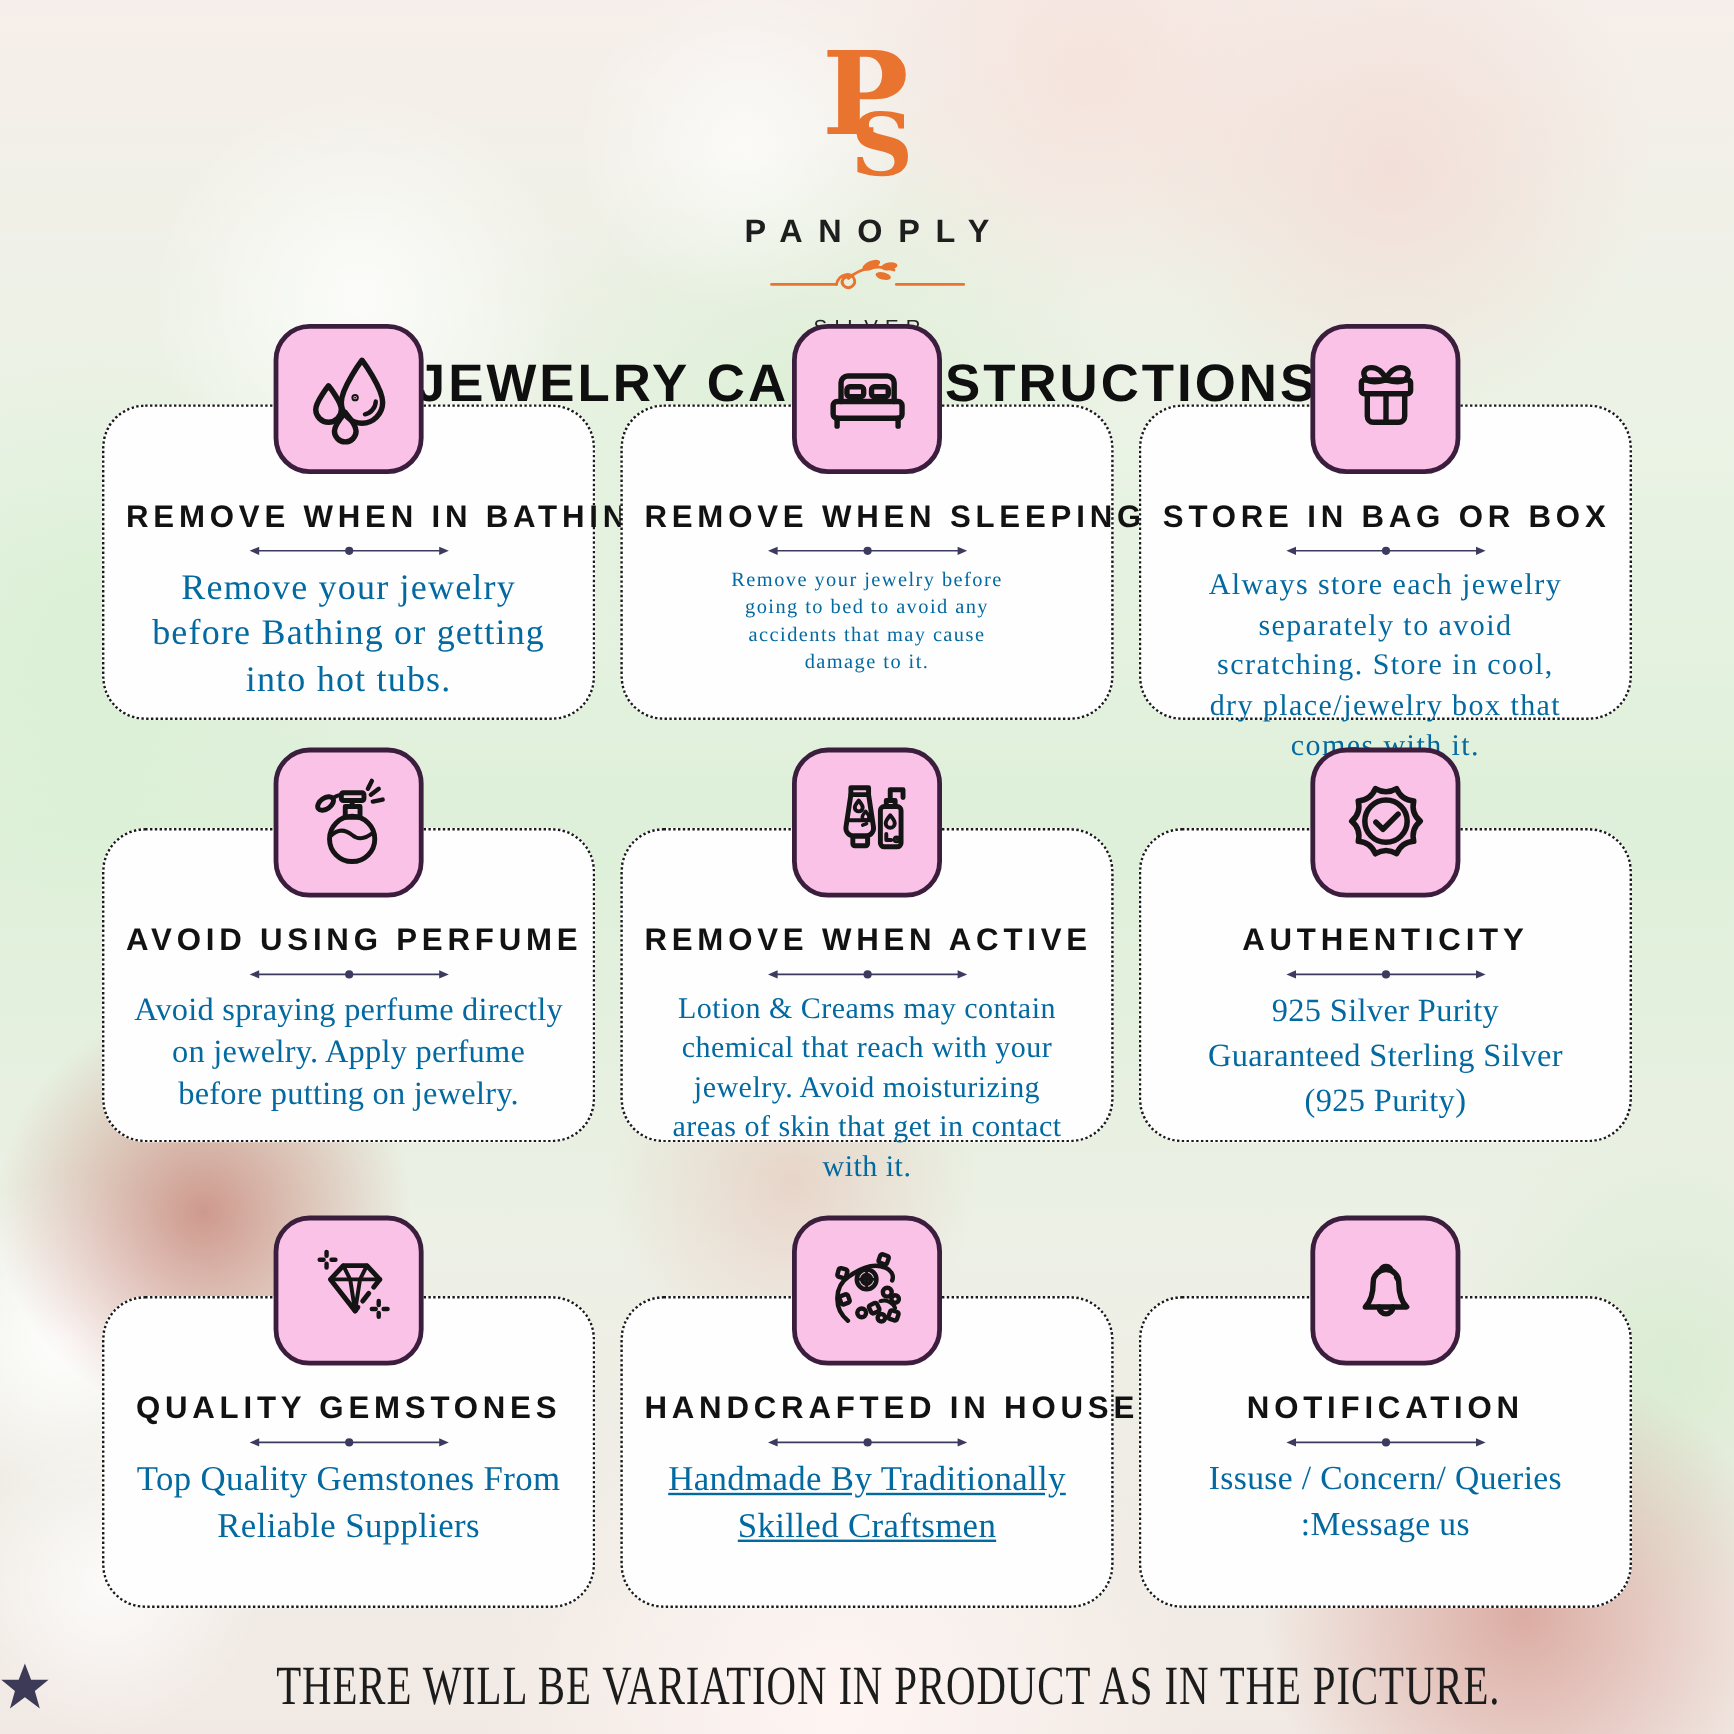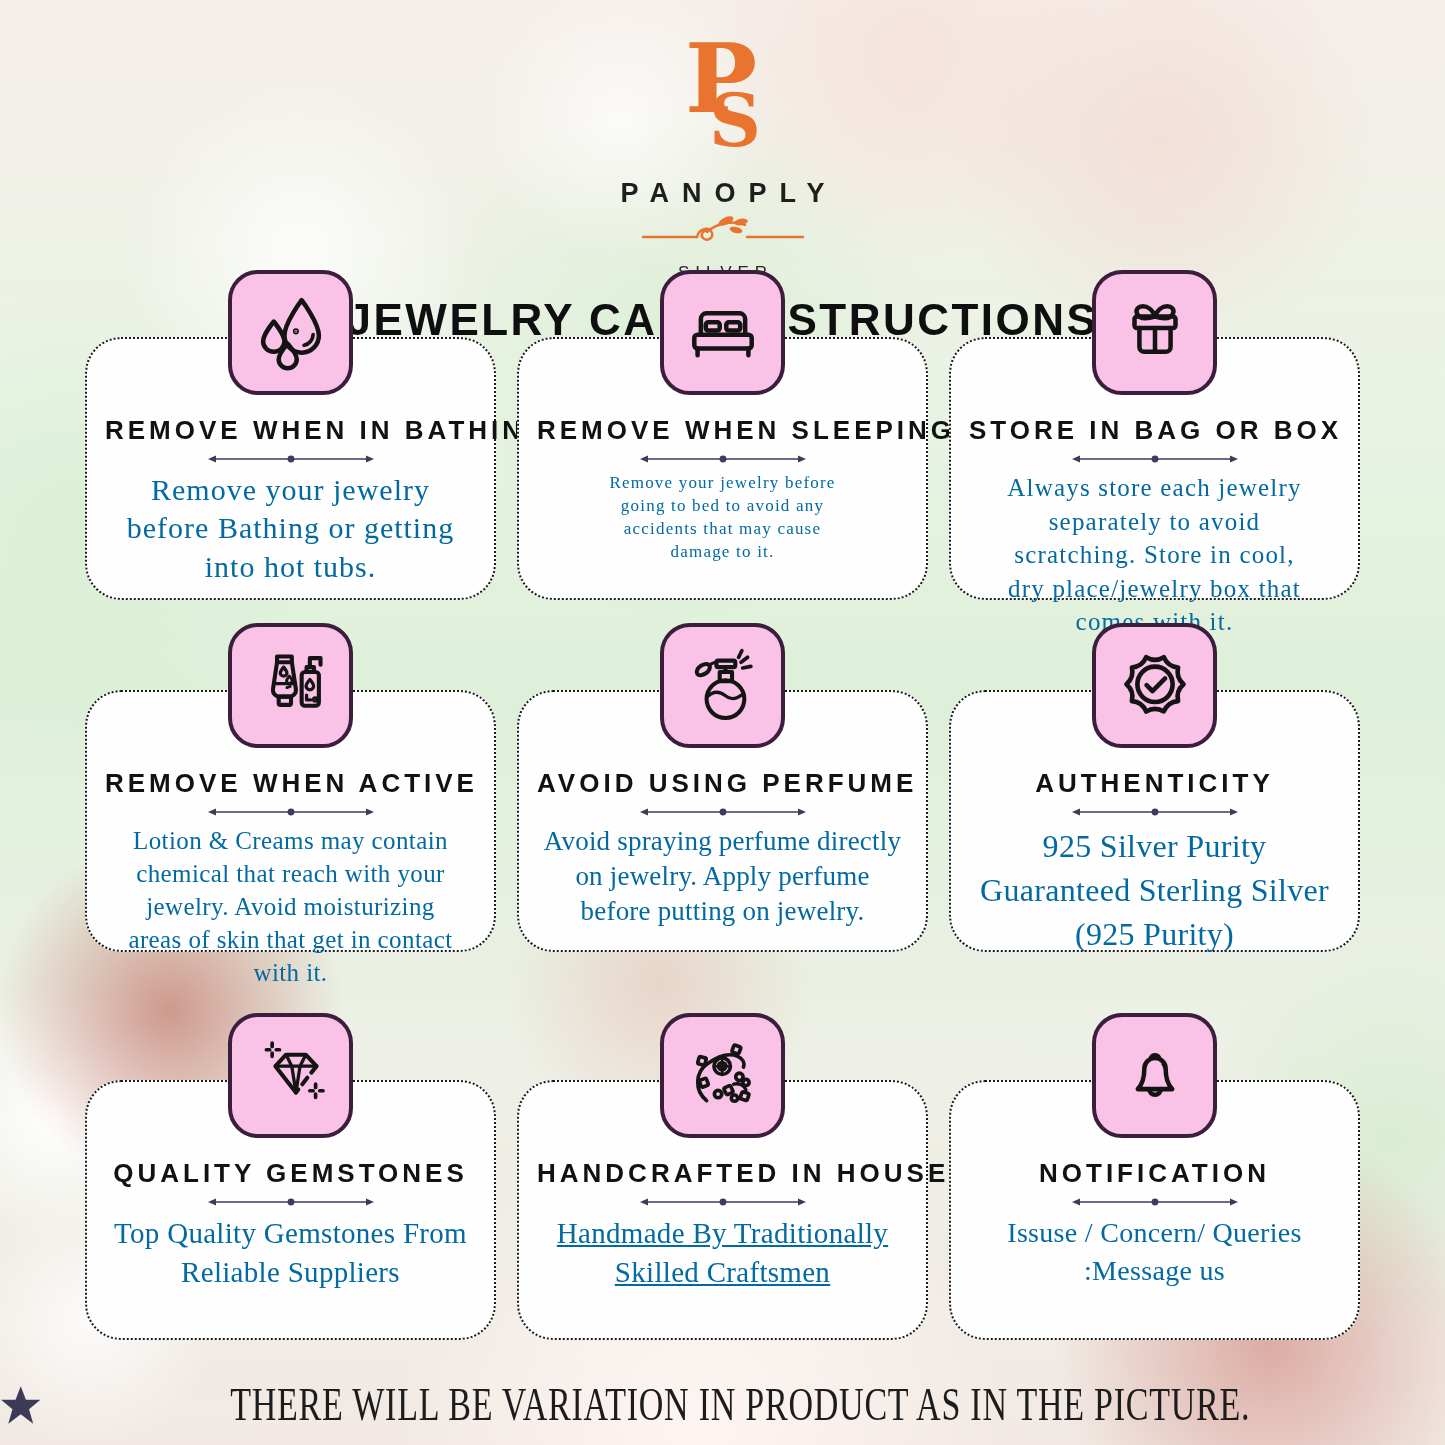--- a/index.html
+++ b/index.html
@@ -55,21 +55,21 @@
 
   .card-title { font-size:26px; font-weight:800; letter-spacing:4px; color:#121212;
                 white-space:nowrap; }
   .hr { display:block; margin:7px auto 6px; }
   .body { font-family:"Liberation Serif", serif; color:#0369a1; white-space:pre-line; }
   .c0 .body { font-size:30px; letter-spacing:1px;   line-height:1.28; }
   .c1 .body { font-size:17px; letter-spacing:1.2px; line-height:1.36; }
   .c2 .body { font-size:25px; letter-spacing:1.2px; line-height:1.34; }
   .c3 .body { font-size:27px; letter-spacing:.2px;  line-height:1.3;  }
   .c4 .body { font-size:25px; letter-spacing:.4px;  line-height:1.32; }
-  .c5 .body { font-size:32px; letter-spacing:.3px;  line-height:1.38; }
+  .c5 .body { font-size:27px; letter-spacing:.3px;  line-height:1.38; }
   .c6 .body { font-size:29px; letter-spacing:.3px;  line-height:1.34; }
   .c7 .body { font-size:29px; letter-spacing:.3px;  line-height:1.34;text-decoration:underline; }
   .c8 .body { font-size:28px; letter-spacing:.3px;  line-height:1.34; }
 
   
   .footer { position:absolute; top:1378px; left:0; right:15px;
             display:flex; align-items:center; justify-content:center; gap:10px; }
   .footer-note { font-family:"Liberation Serif", serif; font-size:46px; color:#1c1c1c;
                  letter-spacing:1px; transform:scaleX(.74); transform-origin:center;
                  white-space:nowrap; }
@@ -178,20 +178,47 @@
 separately to avoid
 scratching. Store in cool,
 dry place/jewelry box that
 comes with it.</div>
         </div>
       </div>
     </div>
 
     <div class="row r2">
 
+      <div class="cell c3">
+        <div class="tile">
+          <svg width="82" height="82" viewBox="0 0 100 100" fill="none" stroke="#141414" stroke-width="5" stroke-linecap="round" stroke-linejoin="round">
+            <circle cx="53" cy="66" r="23"></circle>
+            <path d="M31 63 C40 54 48 58 53 62 C60 68 68 65 75 59" stroke-width="4"></path>
+            <rect x="46" y="33" width="15" height="11"></rect>
+            <path d="M53 33 V27"></path>
+            <rect x="42" y="19" width="23" height="8" rx="2"></rect>
+            <ellipse cx="26" cy="30" rx="9" ry="5.5" transform="rotate(-35 26 30)"></ellipse>
+            <path d="M33 25 C37 22 40 21 42 22" stroke-width="4"></path>
+            <path d="M72 21 L80 15 M74 28 L84 26 M69 15 L73 7" stroke-width="4.5"></path>
+          </svg>
+        </div>
+        <div class="card">
+          <div class="card-title">AVOID USING PERFUME</div>
+          <svg class="hr" width="170" height="12" viewBox="0 0 170 12">
+            <line x1="9" y1="6" x2="161" y2="6" stroke="#3c3a5e" stroke-width="1.3"></line>
+            <path d="M2 6 l8 -3.4 v6.8 z" fill="#3c3a5e"></path>
+              <path d="M168 6 l-8 -3.4 v6.8 z" fill="#3c3a5e"></path>
+            <circle cx="85" cy="6" r="3.4" fill="#3c3a5e"></circle>
+          </svg>
+          <div class="body">Avoid spraying perfume directly
+on jewelry. Apply perfume
+before putting on jewelry.</div>
+        </div>
+      </div>
+
       <div class="cell c4">
         <div class="tile">
           <svg width="82" height="82" viewBox="0 0 100 100" fill="none" stroke="#141414" stroke-width="5" stroke-linecap="round" stroke-linejoin="round">
             <path d="M33 14 H51 V21 H33 Z"></path>
             <path d="M33 21 L28 54 A8 8 0 0 0 36 63 H48 A8 8 0 0 0 56 54 L51 21"></path>
             <path d="M30 47 H54" stroke-width="4"></path>
             <path d="M45 52 l4 -1.5" stroke-width="3.5"></path>
             <rect x="35" y="63" width="15" height="10" rx="2"></rect>
             <path d="M41 27 c0 0 4 5 4 7 a4 4 0 0 1 -8 0 c0 -2 4 -7 4 -7 z" stroke-width="4"></path>
             <path d="M48 38 c0 0 3.4 4 3.4 5.6 a3.4 3.4 0 0 1 -6.8 0 c0 -1.6 3.4 -5.6 3.4 -5.6 z" stroke-width="3.6"></path>
@@ -209,47 +236,20 @@
             <line x1="9" y1="6" x2="161" y2="6" stroke="#3c3a5e" stroke-width="1.3"></line>
             <path d="M2 6 l8 -3.4 v6.8 z" fill="#3c3a5e"></path>
               <path d="M168 6 l-8 -3.4 v6.8 z" fill="#3c3a5e"></path>
             <circle cx="85" cy="6" r="3.4" fill="#3c3a5e"></circle>
           </svg>
           <div class="body">Lotion &amp; Creams may contain
 chemical that reach with your
 jewelry. Avoid moisturizing
 areas of skin that get in contact
 with it.</div>
-        </div>
-      </div>
-
-      <div class="cell c3">
-        <div class="tile">
-          <svg width="82" height="82" viewBox="0 0 100 100" fill="none" stroke="#141414" stroke-width="5" stroke-linecap="round" stroke-linejoin="round">
-            <circle cx="53" cy="66" r="23"></circle>
-            <path d="M31 63 C40 54 48 58 53 62 C60 68 68 65 75 59" stroke-width="4"></path>
-            <rect x="46" y="33" width="15" height="11"></rect>
-            <path d="M53 33 V27"></path>
-            <rect x="42" y="19" width="23" height="8" rx="2"></rect>
-            <ellipse cx="26" cy="30" rx="9" ry="5.5" transform="rotate(-35 26 30)"></ellipse>
-            <path d="M33 25 C37 22 40 21 42 22" stroke-width="4"></path>
-            <path d="M72 21 L80 15 M74 28 L84 26 M69 15 L73 7" stroke-width="4.5"></path>
-          </svg>
-        </div>
-        <div class="card">
-          <div class="card-title">AVOID USING PERFUME</div>
-          <svg class="hr" width="170" height="12" viewBox="0 0 170 12">
-            <line x1="9" y1="6" x2="161" y2="6" stroke="#3c3a5e" stroke-width="1.3"></line>
-            <path d="M2 6 l8 -3.4 v6.8 z" fill="#3c3a5e"></path>
-              <path d="M168 6 l-8 -3.4 v6.8 z" fill="#3c3a5e"></path>
-            <circle cx="85" cy="6" r="3.4" fill="#3c3a5e"></circle>
-          </svg>
-          <div class="body">Avoid spraying perfume directly
-on jewelry. Apply perfume
-before putting on jewelry.</div>
         </div>
       </div>
 
       <div class="cell c5">
         <div class="tile">
           <svg width="84" height="84" viewBox="0 0 100 100" fill="none" stroke="#141414" stroke-width="5.5" stroke-linecap="round" stroke-linejoin="round">
             <path d="M84 48 Q74.7 56 77.5 68 Q65.3 69 60.5 80.3 Q50 74 39.5 80.3 Q34.7 69 22.5 68 Q25.3 56 16 48 Q25.3 40 22.5 28 Q34.7 27 39.5 15.7 Q50 22 60.5 15.7 Q65.3 27 77.5 28 Q74.7 40 84 48 Z"></path>
             <circle cx="50" cy="48" r="21"></circle>
             <path d="M40 49 l7 7 L62 41"></path>
           </svg>

